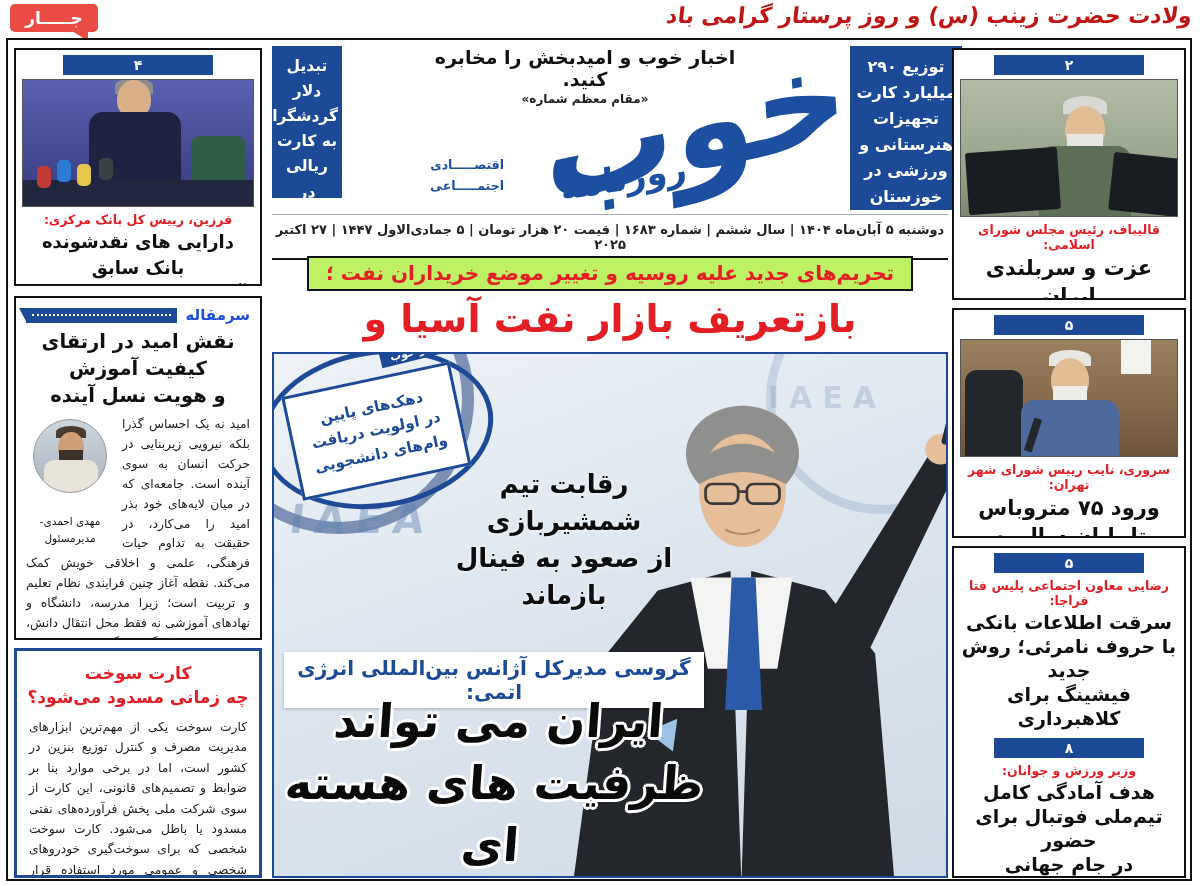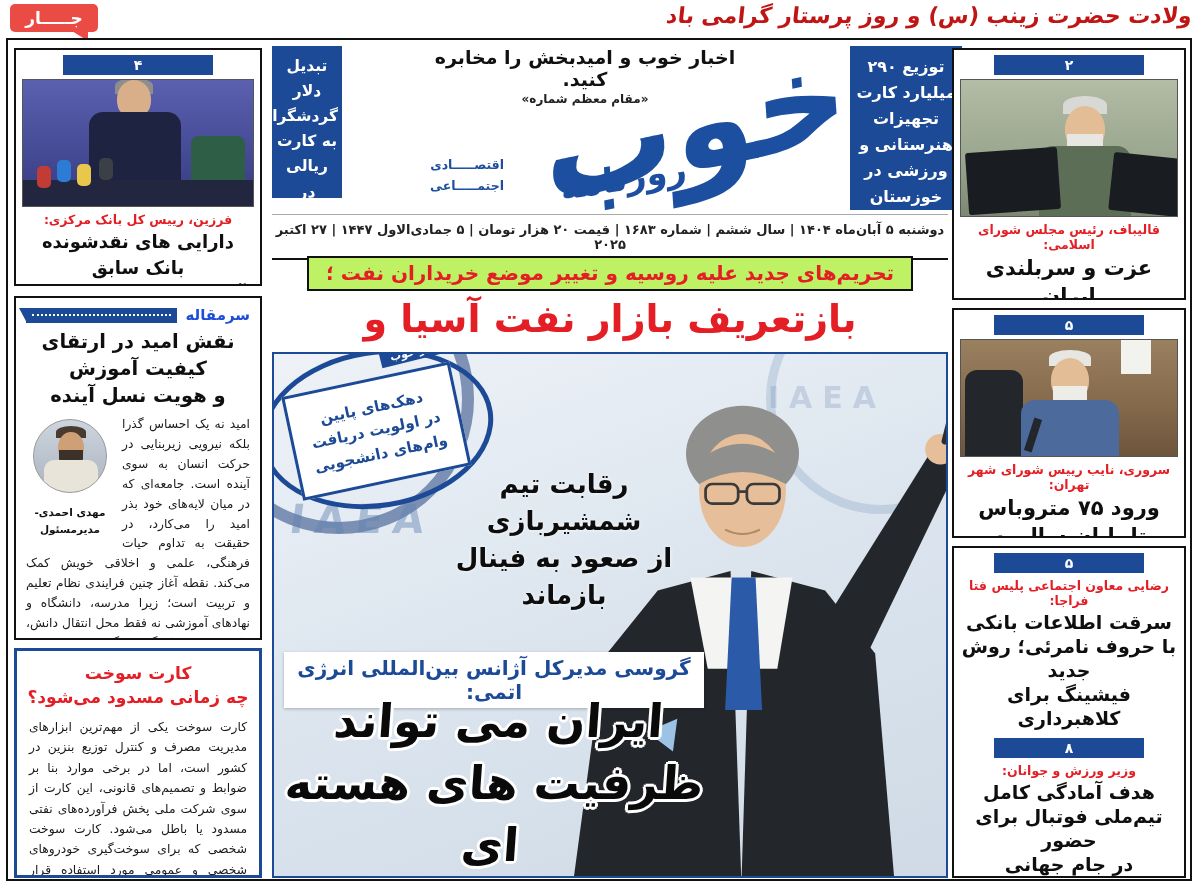--- a/index.html
+++ b/index.html
@@ -75,21 +75,21 @@
   .ed-bar::after { content:""; position:absolute; left:6px; right:6px; top:6px; border-top:2px dotted #fff; }
   .ed-bar::before { content:""; position:absolute; left:-7px; top:0; border-top:15px solid #1c4a96; border-left:8px solid transparent; }
   .ed-headline { font-size:19.5px; line-height:27px; margin:2px 8px 6px; }
   .ed-body { font-size:12.3px; line-height:1.62; text-align:justify; color:#1a1a1a; margin:0 10px; direction:rtl; }
   .author-float { float:left; width:88px; margin:4px 8px 2px 0; text-align:center; }
   .author-photo { width:74px; height:74px; margin:0 auto; border-radius:50%; position:relative; overflow:hidden; background:linear-gradient(180deg,#cdd5de,#aab4bf); border:1px solid #999; }
   .author-head { position:absolute; left:24px; top:12px; width:26px; height:30px; background:#cfa078; border-radius:50% 50% 45% 45%; }
   .author-hairband { position:absolute; left:22px; top:6px; width:30px; height:12px; background:#4a3b30; border-radius:50% 50% 0 0; }
   .author-beard { position:absolute; left:25px; top:30px; width:24px; height:16px; background:#3c3128; border-radius:0 0 45% 45%; }
   .author-suit { position:absolute; left:10px; top:40px; width:54px; height:34px; background:#e8e4da; border-radius:10px 10px 0 0; }
-  .author-name { font-size:10.5px; font-weight:bold; margin-top:11px; color:#111; }
+  .author-name { font-size:10.5px; font-weight:normal; margin-top:20px; color:#111; }
   .fuel-box { border:3px solid #1c4a96; }
   .fuel-headline { color:#e31e24; font-size:17px; line-height:24px; font-weight:900; text-align:center; margin:10px 6px 8px; }
   .fuel-body { font-size:12.3px; line-height:1.66; text-align:justify; color:#1a1a1a; margin:0 12px; }
   
   .promo {
     background:#1c4a96; color:#fff; font-weight:900; text-align:center;
     padding:10px 4px; font-size:17px; line-height:1.62;
   }
   .slogan { text-align:center; font-weight:900; font-size:19px; color:#111; }
   .slogan-src { text-align:center; font-size:12px; color:#222; margin-top:2px; font-weight:bold; }

